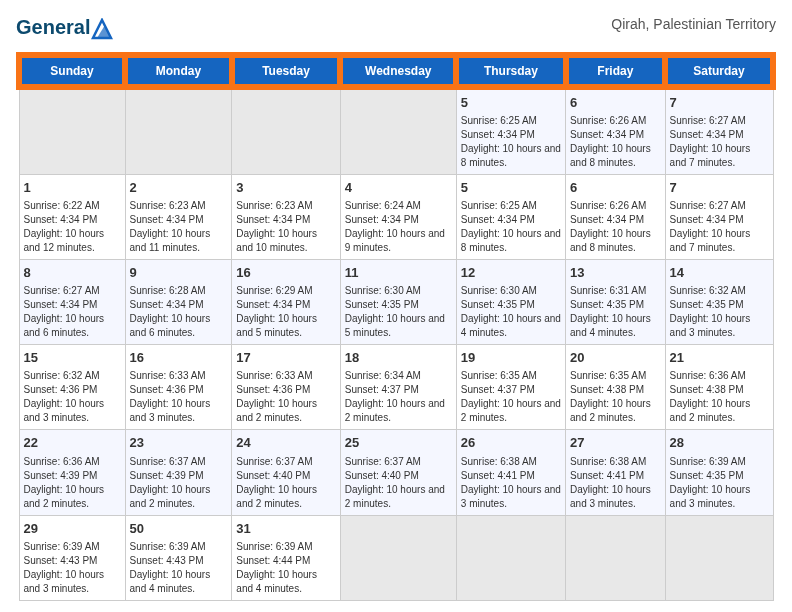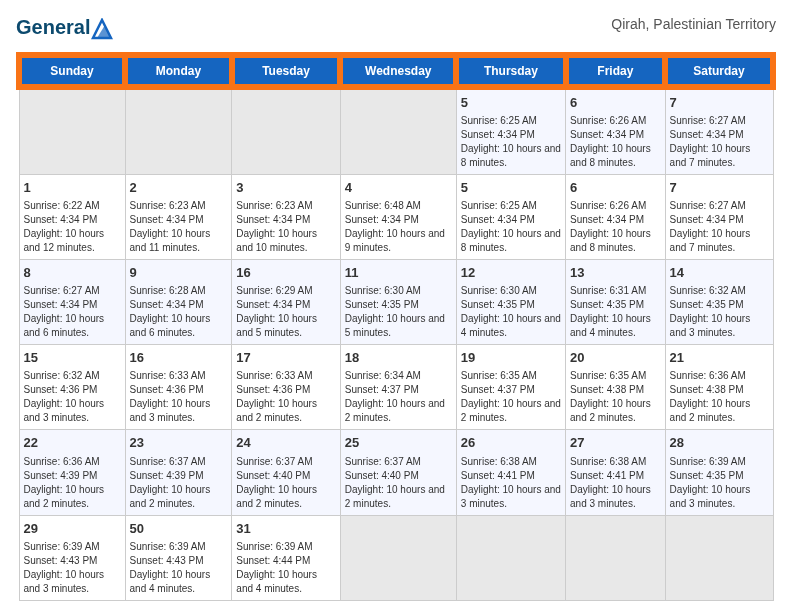--- a/index.html
+++ b/index.html
@@ -109,21 +109,21 @@
         <td class="empty-cell"></td>
         <td class="empty-cell"></td>
         <td><span class="day-num">5</span><span>Sunrise: 6:25 AM</span><br><span>Sunset: 4:34 PM</span><br><span>Daylight: 10 hours and 8 minutes.</span></td>
         <td><span class="day-num">6</span><span>Sunrise: 6:26 AM</span><br><span>Sunset: 4:34 PM</span><br><span>Daylight: 10 hours and 8 minutes.</span></td>
         <td><span class="day-num">7</span><span>Sunrise: 6:27 AM</span><br><span>Sunset: 4:34 PM</span><br><span>Daylight: 10 hours and 7 minutes.</span></td>
       </tr>
       <tr>
         <td><span class="day-num">1</span><span>Sunrise: 6:22 AM</span><br><span>Sunset: 4:34 PM</span><br><span>Daylight: 10 hours and 12 minutes.</span></td>
         <td><span class="day-num">2</span><span>Sunrise: 6:23 AM</span><br><span>Sunset: 4:34 PM</span><br><span>Daylight: 10 hours and 11 minutes.</span></td>
         <td><span class="day-num">3</span><span>Sunrise: 6:23 AM</span><br><span>Sunset: 4:34 PM</span><br><span>Daylight: 10 hours and 10 minutes.</span></td>
-        <td><span class="day-num">4</span><span>Sunrise: 6:48 AM</span><br><span>Sunset: 4:34 PM</span><br><span>Daylight: 10 hours and 9 minutes.</span></td>
+        <td><span class="day-num">4</span><span>Sunrise: 6:24 AM</span><br><span>Sunset: 4:34 PM</span><br><span>Daylight: 10 hours and 9 minutes.</span></td>
         <td><span class="day-num">5</span><span>Sunrise: 6:25 AM</span><br><span>Sunset: 4:34 PM</span><br><span>Daylight: 10 hours and 8 minutes.</span></td>
         <td><span class="day-num">6</span><span>Sunrise: 6:26 AM</span><br><span>Sunset: 4:34 PM</span><br><span>Daylight: 10 hours and 8 minutes.</span></td>
         <td><span class="day-num">7</span><span>Sunrise: 6:27 AM</span><br><span>Sunset: 4:34 PM</span><br><span>Daylight: 10 hours and 7 minutes.</span></td>
       </tr>
       <tr>
         <td><span class="day-num">8</span><span>Sunrise: 6:27 AM</span><br><span>Sunset: 4:34 PM</span><br><span>Daylight: 10 hours and 6 minutes.</span></td>
         <td><span class="day-num">9</span><span>Sunrise: 6:28 AM</span><br><span>Sunset: 4:34 PM</span><br><span>Daylight: 10 hours and 6 minutes.</span></td>
         <td><span class="day-num">16</span><span>Sunrise: 6:29 AM</span><br><span>Sunset: 4:34 PM</span><br><span>Daylight: 10 hours and 5 minutes.</span></td>
         <td><span class="day-num">11</span><span>Sunrise: 6:30 AM</span><br><span>Sunset: 4:35 PM</span><br><span>Daylight: 10 hours and 5 minutes.</span></td>
         <td><span class="day-num">12</span><span>Sunrise: 6:30 AM</span><br><span>Sunset: 4:35 PM</span><br><span>Daylight: 10 hours and 4 minutes.</span></td>

